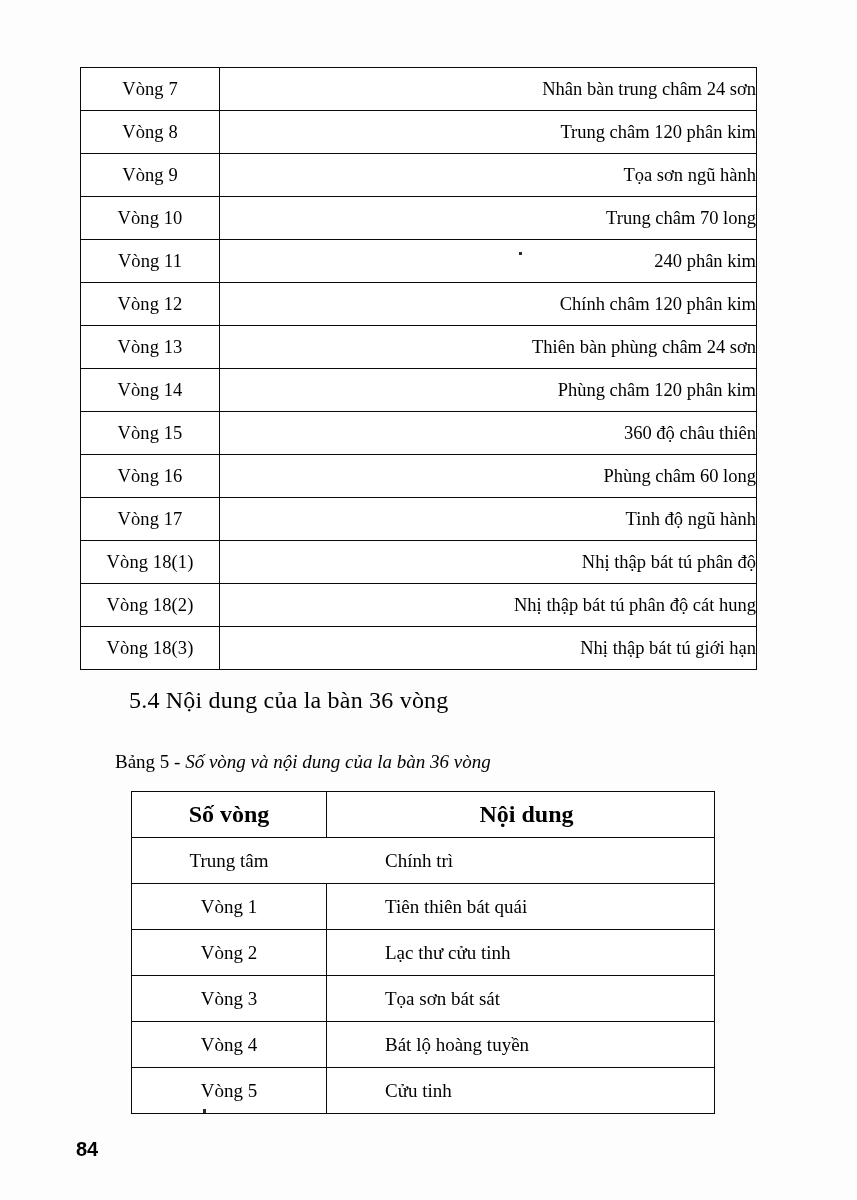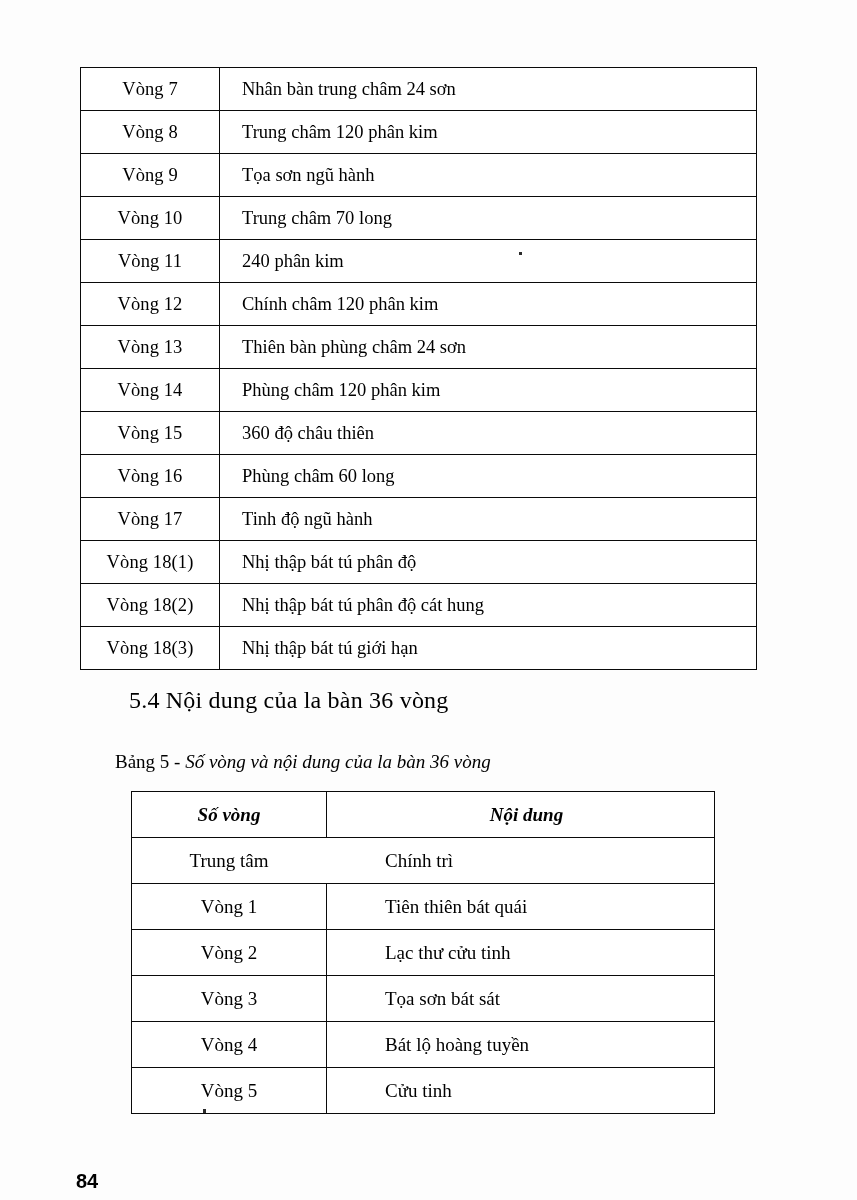--- a/index.html
+++ b/index.html
@@ -47,21 +47,21 @@
     height: 42px;
     font-size: 18.5px;
   }
   #table-vong-continued td.col-num {
     width: 138px;
     text-align: center;
     letter-spacing: .1px;
   }
   #table-vong-continued td.col-txt {
     padding-left: 22px;
-    text-align: left;
+    text-align: right;
   }
 
   
   #section-heading {
     position: absolute;
     left: 113px;
     top: 687px;
     font-size: 24px;
     font-weight: normal;
     letter-spacing: .2px;
@@ -81,24 +81,23 @@
   }
 
   
   #table-36-vong {
     left: 131px;
     top: 791px;
     width: 584px;
   }
   #table-36-vong th {
     height: 45px;
-    font-size: 19px;
+    font-size: 24px;
     font-weight: bold;
     text-align: center;
-    font-style: italic;
   }
   #table-36-vong td {
     height: 45px;
     font-size: 19px;
   }
   #table-36-vong .col-num {
     width: 194px;
     text-align: center;
   }
   #table-36-vong .col-txt {
@@ -116,21 +115,20 @@
   }
 
   
   #page-number {
     position: absolute;
     left: 76px;
     top: 1138px;
     font-family: "Liberation Sans", "DejaVu Sans", sans-serif;
     font-size: 20px;
     font-weight: bold;
-    margin-top: 32px;
   }
 </style>
 </head>
 <body>
 
 <div class="page">
 
   <table class="doc-table" id="table-vong-continued">
     <tbody>
       <tr>

